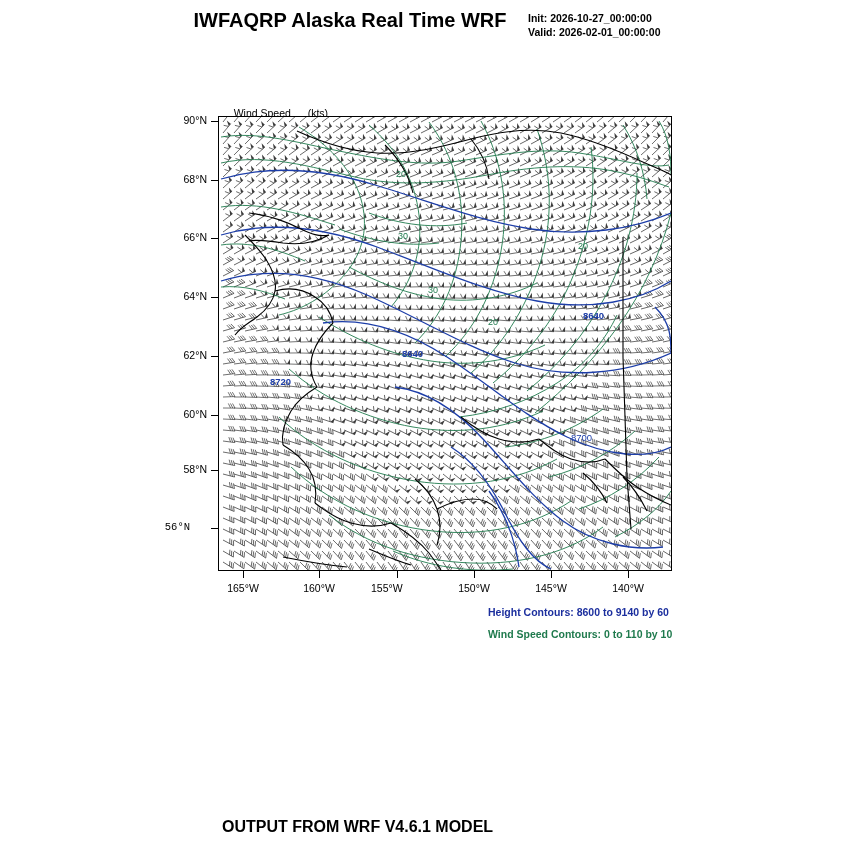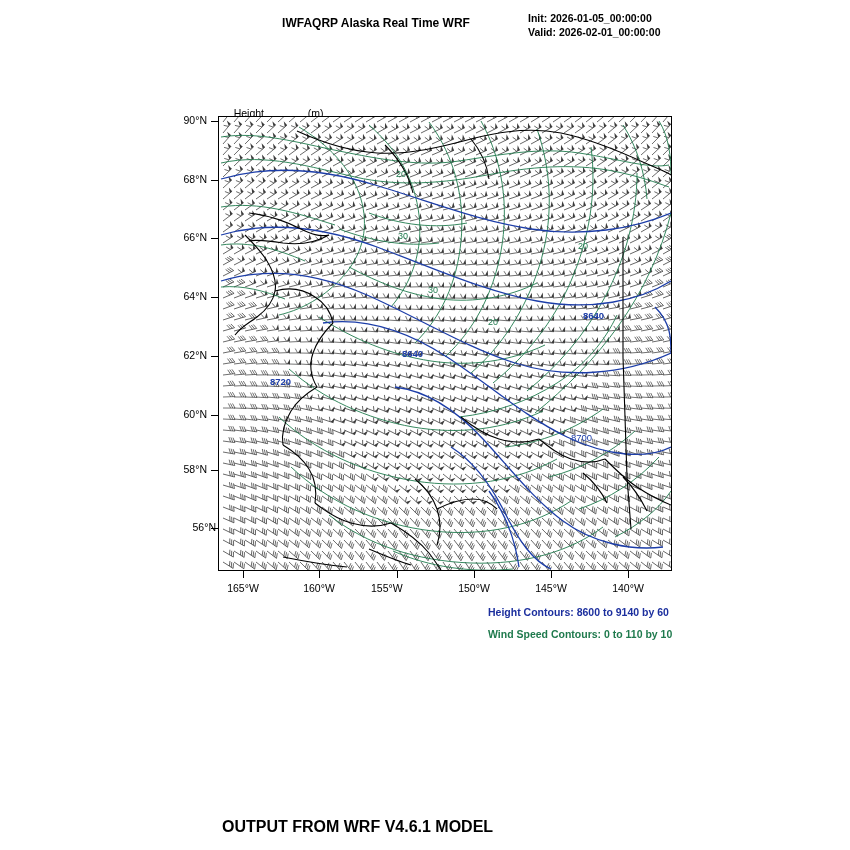--- a/index.html
+++ b/index.html
@@ -11,25 +11,24 @@
     width: 850px;
     height: 850px;
     position: relative;
     font-family: "Liberation Sans", sans-serif;
     color: #000000;
     overflow: hidden;
   }
   .abs { position: absolute; }
 
   #title {
-    left: 0; top: 16px; width: 700px;
+    left: 0; top: 9px; width: 700px;
     text-align: center;
-    font-size: 12px;
+    font-size: 20px;
     font-weight: bold;
-    margin-left: 26px;
   }
   #init-block {
     left: 528px; top: 11px;
     font-size: 10.5px;
     font-weight: bold;
     line-height: 14px;
   }
   #var-block {
     left: 222px; top: 62px;
     font-size: 10.5px;
@@ -80,28 +79,25 @@
     font-weight: bold;
     line-height: 13.5px;
   }
 </style>
 </head>
 <body>
 
 <div class="abs" id="title">IWFAQRP Alaska Real Time WRF</div>
 
 <div class="abs" id="init-block">
-  <div>Init: 2026-01-05_00:00:00</div>
+  <div>Init: 2026-10-27_00:00:00</div>
   <div>Valid: 2026-02-01_00:00:00</div>
 </div>
 
 <div class="abs" id="var-block">
-  <div class="var-row">
-    <span class="vname">Height</span><span class="vunit">(m)</span>
-  </div>
   <div class="var-row">
     <span class="vname">Wind Speed</span><span class="vunit">(kts)</span>
   </div>
   <div class="var-row">
     <span class="vname">Winds</span><span class="vunit">(kts)</span>
   </div>
 </div>
 
 <div class="abs" id="map-frame">
   <svg id="map-svg" width="452" height="453" viewBox="0 0 452 453" xmlns="http://www.w3.org/2000/svg">
@@ -1919,21 +1915,21 @@
 <div class="abs tick-h" style="left:211px; top:356px; width:7px;"></div>
 <div class="abs axis-label ylab" style="left:155px; top:349px; width:52px;">62°N</div>
 
 <div class="abs tick-h" style="left:211px; top:415px; width:7px;"></div>
 <div class="abs axis-label ylab" style="left:155px; top:408px; width:52px;">60°N</div>
 
 <div class="abs tick-h" style="left:211px; top:470px; width:7px;"></div>
 <div class="abs axis-label ylab" style="left:155px; top:463px; width:52px;">58°N</div>
 
 <div class="abs tick-h" style="left:211px; top:528px; width:7px;"></div>
-<div class="abs axis-label ylab" style="left:164px; top:521px; width:52px;">56°N</div>
+<div class="abs axis-label ylab" style="left:138px; top:521px; width:52px;font-family:Liberation Mono, monospace;">56°N</div>
 
 <div class="abs tick-v" style="left:243px; top:571px; height:7px;"></div>
 <div class="abs axis-label" style="left:217px; top:582px; width:52px; text-align:center;">165°W</div>
 
 <div class="abs tick-v" style="left:319px; top:571px; height:7px;"></div>
 <div class="abs axis-label" style="left:293px; top:582px; width:52px; text-align:center;">160°W</div>
 
 <div class="abs tick-v" style="left:397px; top:571px; height:7px;"></div>
 <div class="abs axis-label" style="left:371px; top:582px; width:52px; ">155°W</div>
 

